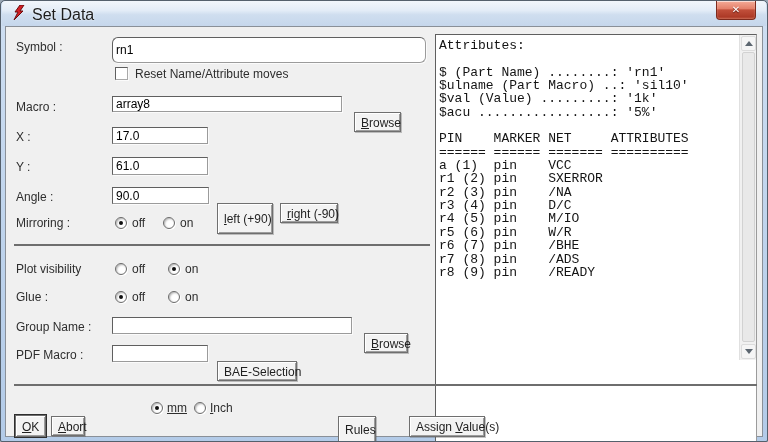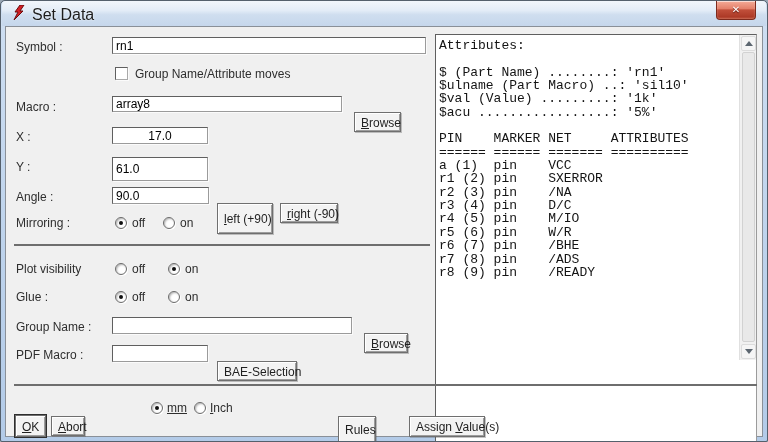--- a/index.html
+++ b/index.html
@@ -71,34 +71,34 @@
     </svg>
     <span class="title-text">Set Data</span>
     <div class="close-btn">
       <span class="x-glyph">✕</span>
     </div>
   </div>
 
   <div class="client">
 
     <span class="lbl" style="left:10px;top:13px;">Symbol :</span>
-    <input class="field" style="left: 106px; top: 10px; width: 314px; height: 17px;" value="rn1">
+    <input class="field" style="left: 106px; top: 10px; width: 314px; height: 26px; border-radius: 6px;" value="rn1">
 
     <span class="checkbox" style="left:109px;top:40px;"></span>
-    <span class="lbl" style="left:129px;top:40px;">Group Name/Attribute moves</span>
+    <span class="lbl" style="left:129px;top:40px;">Reset Name/Attribute moves</span>
 
     <span class="lbl" style="left:10px;top:73px;">Macro :</span>
     <input class="field" style="left: 106px; top: 69px; width: 230px; height: 16px;" value="array8">
     <button class="btn" style="left:348px;top:67px;width:47px;height:20px;line-height:18px;"><span class="u">B</span><span>rowse</span></button>
 
     <span class="lbl" style="left:10px;top:103px;">X :</span>
-    <input class="field" style="left: 106px; top: 100px; width: 96px; height: 17px; text-align: center;" value="17.0">
+    <input class="field" style="left: 106px; top: 100px; width: 96px; height: 17px;" value="17.0">
 
     <span class="lbl" style="left:10px;top:133px;">Y :</span>
-    <input class="field" style="left: 106px; top: 130px; width: 96px; height: 24px;" value="61.0">
+    <input class="field" style="left: 106px; top: 130px; width: 96px; height: 18px;" value="61.0">
 
     <span class="lbl" style="left:10px;top:163px;">Angle :</span>
     <input class="field" style="left: 106px; top: 160px; width: 97px; height: 17px;" value="90.0">
     <button class="btn" style="left:211px;top:158px;width:56px;height:31px;line-height:18px;text-align:center;"><span class="u">l</span><span>eft (+90)</span></button>
     <button class="btn" style="left:274px;top:158px;width:58px;height:20px;line-height:18px;"><span class="u">r</span><span>ight (-90)</span></button>
 
     <span class="lbl" style="left:10px;top:189px;">Mirroring :</span>
     <span class="radio checked" style="left:109px;top:190px;"></span>
     <span class="rlbl" style="left:126px;top:189px;">off</span>
     <span class="radio" style="left:157px;top:190px;"></span>

